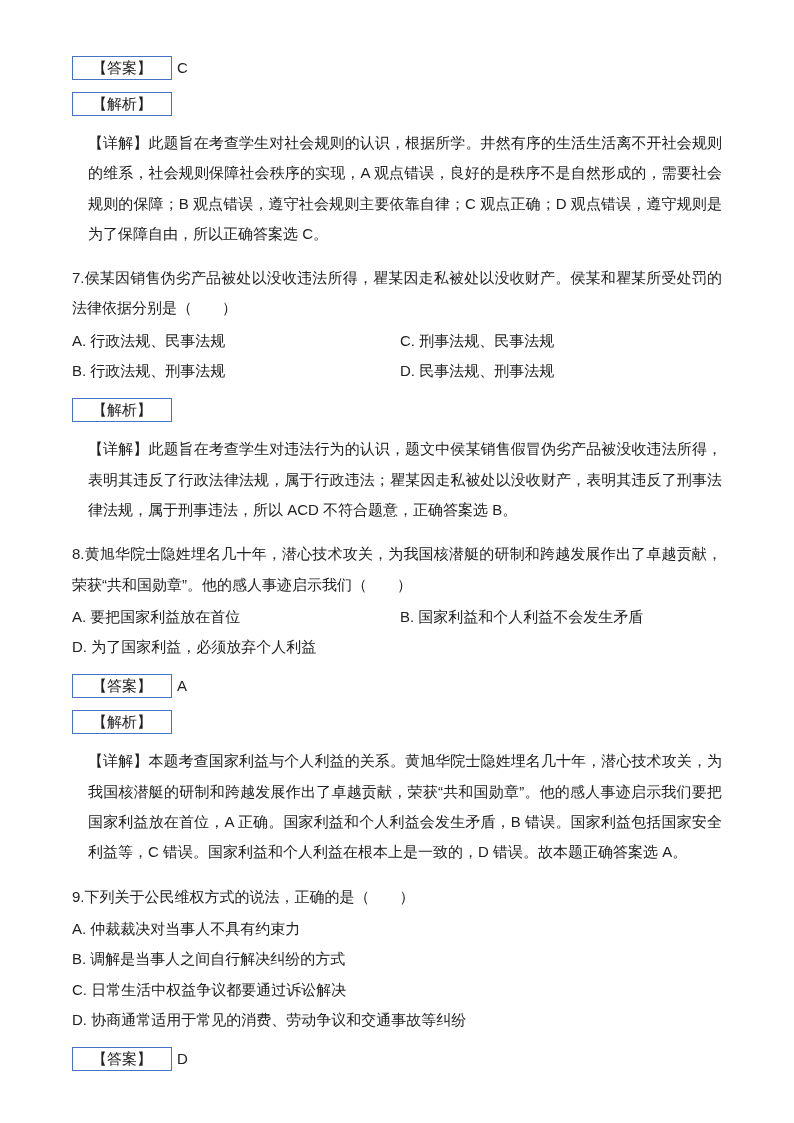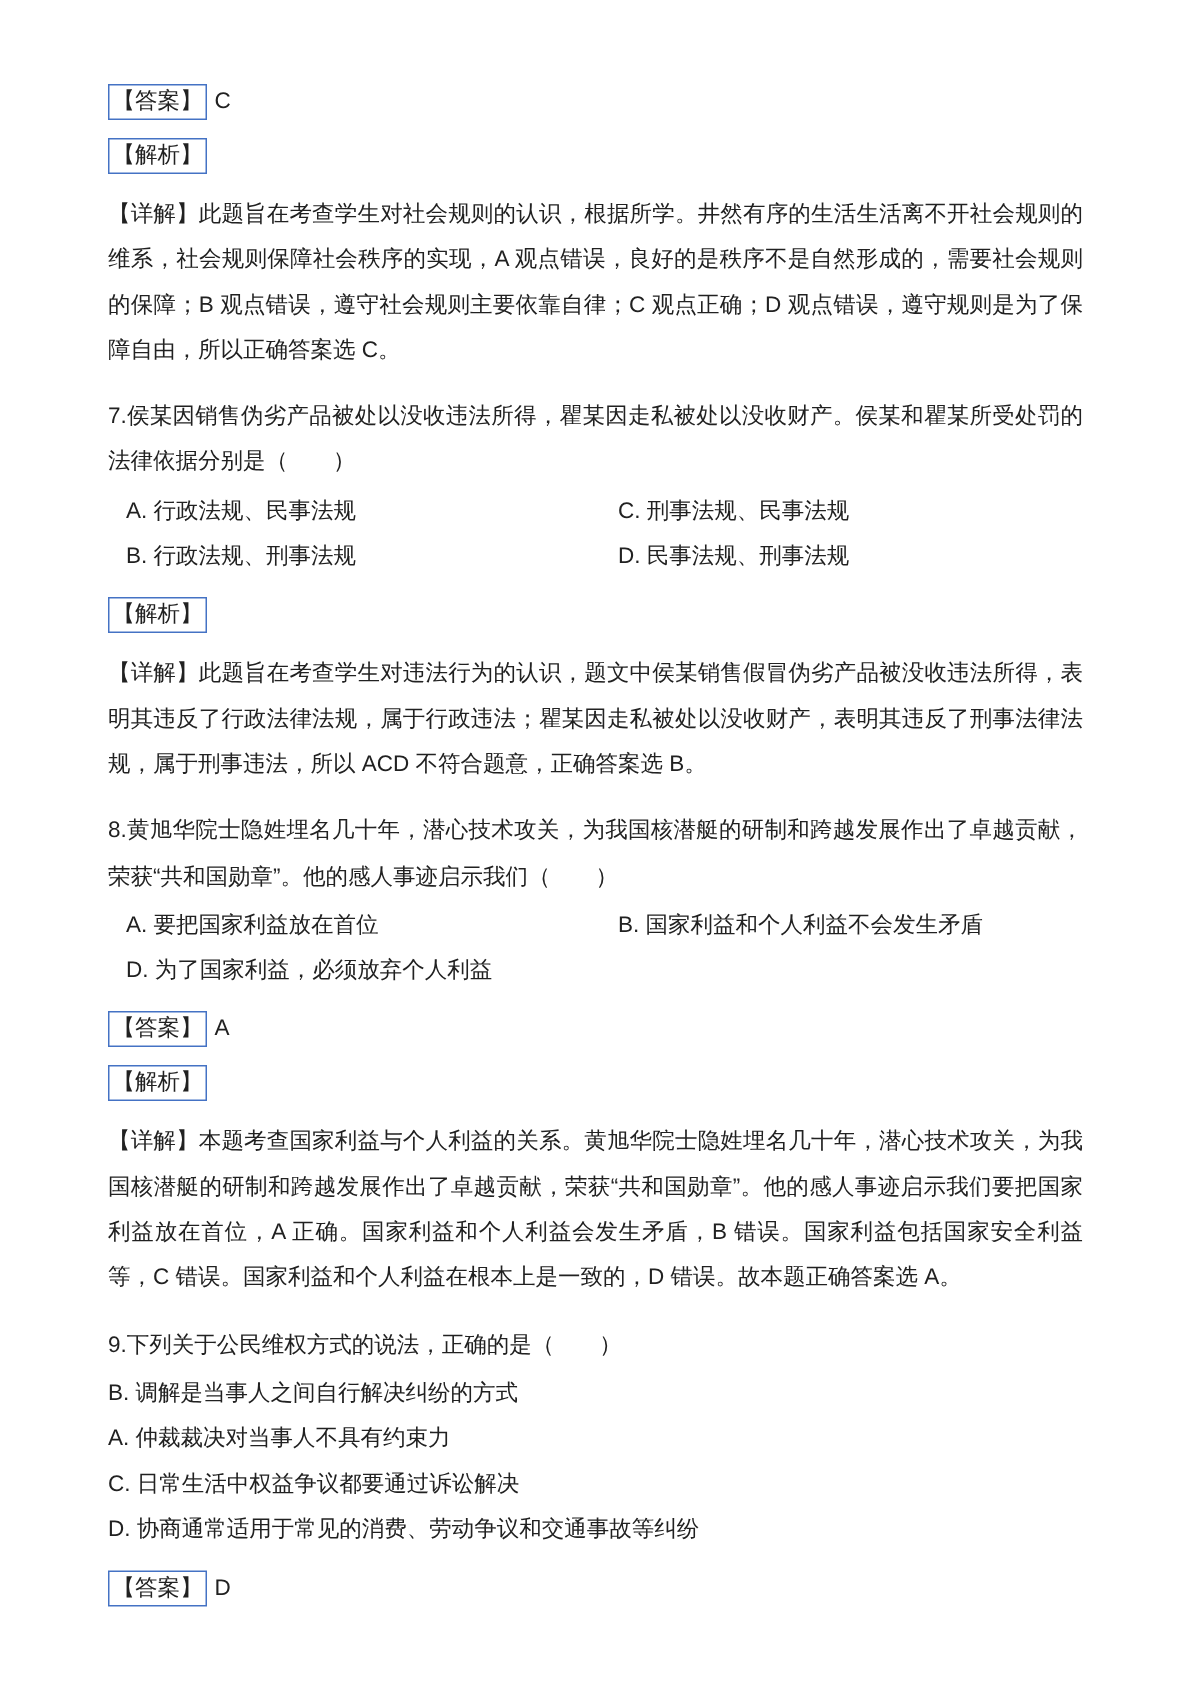--- a/index.html
+++ b/index.html
@@ -14,40 +14,40 @@
     font-size: 15px;
     color: #212121;
   }
   .tag-line {
     margin: 12px 0;
     line-height: 1.6;
   }
   .tag {
     display: inline-block;
     border: 1.5px solid var(--accent, #4472c4);
-    padding: 0 2px;
+    padding: 0 19px;
     line-height: 1.45;
     color: #212121;
   }
   .answer-value { margin-left: 5px; }
   .detail-para {
     text-align: justify;
     line-height: 2.02;
-    margin: 4px 0 6px 0;
+    margin: 4px 0 6px 16px;
   }
   .stem-para {
     text-align: justify;
     line-height: 2.02;
     margin: 14px 0 2px 0;
   }
   .options-two-col {
     display: grid;
     grid-template-columns: 328px 1fr;
     line-height: 2.02;
-    margin: 2px 0 4px 12px;
+    margin: 2px 0 4px 0;
   }
   .options-one-col {
     line-height: 2.02;
     margin: 2px 0 4px 0;
   }
   .options-one-col .option { display: block; }
 </style>
 </head>
 <body>
 
@@ -89,22 +89,22 @@
     </div>
     <div class="tag-line">
       <span class="tag">【解析】</span>
     </div>
     <p class="detail-para">【详解】本题考查国家利益与个人利益的关系。黄旭华院士隐姓埋名几十年，潜心技术攻关，为我国核潜艇的研制和跨越发展作出了卓越贡献，荣获“共和国勋章”。他的感人事迹启示我们要把国家利益放在首位，A 正确。国家利益和个人利益会发生矛盾，B 错误。国家利益包括国家安全利益等，C 错误。国家利益和个人利益在根本上是一致的，D 错误。故本题正确答案选 A。</p>
   </section>
 
   <section>
     <p class="stem-para">9.下列关于公民维权方式的说法，正确的是（　　）</p>
     <div class="options-one-col">
+      <span class="option">A. 仲裁裁决对当事人不具有约束力</span>
       <span class="option">B. 调解是当事人之间自行解决纠纷的方式</span>
-      <span class="option">A. 仲裁裁决对当事人不具有约束力</span>
       <span class="option">C. 日常生活中权益争议都要通过诉讼解决</span>
       <span class="option">D. 协商通常适用于常见的消费、劳动争议和交通事故等纠纷</span>
     </div>
     <div class="tag-line">
       <span class="tag">【答案】</span><span class="answer-value">D</span>
     </div>
   </section>
 
 </div>
 

